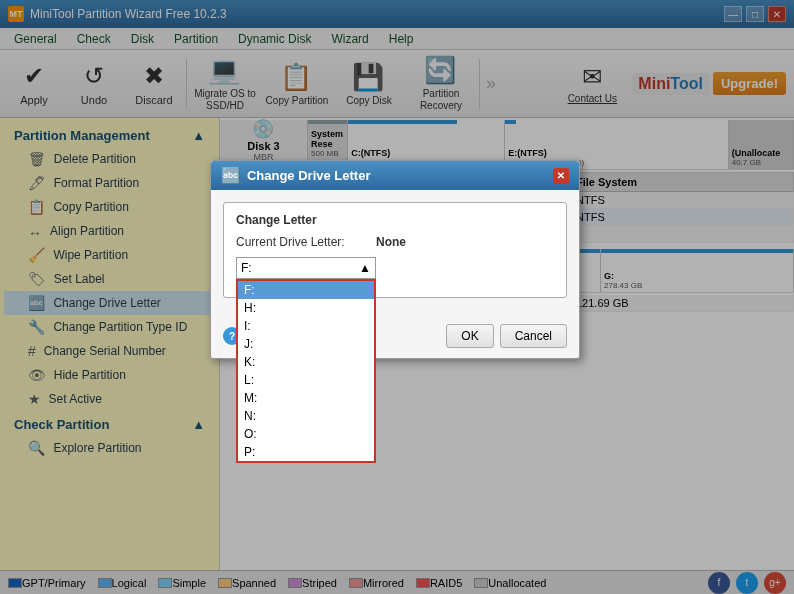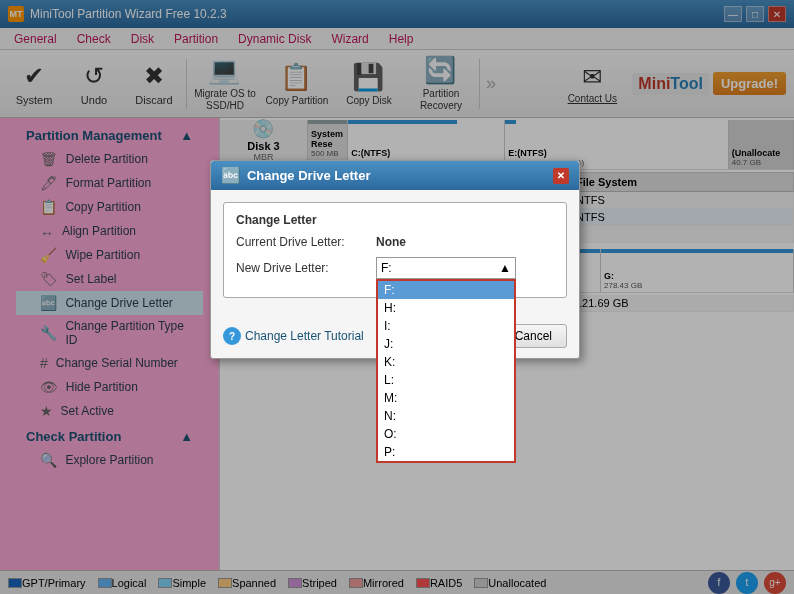--- a/index.html
+++ b/index.html
@@ -43,21 +43,21 @@
       border-bottom: 1px solid #ccc;
       height: 22px;
       display: flex;
       align-items: center;
       padding: 0 4px;
       font-size: 12px;
     }
     .menu-item {
       padding: 2px 10px;
       cursor: pointer;
-      color: #be185d;
+      color: #14532d;
     }
 
     
     .toolbar {
       background: linear-gradient(to bottom, #fafafa, #e8e8e8);
       border-bottom: 1px solid #bbb;
       height: 68px;
       display: flex;
       align-items: center;
       padding: 0 4px;
@@ -115,24 +115,24 @@
 
     
     .main-area {
       display: flex;
       height: calc(594px - 28px - 22px - 68px - 24px);
     }
 
     
     .sidebar {
       width: 220px;
-      background: #f9a8d4;
+      background: #fef9c3;
       border-right: 1px solid #ccc;
       overflow-y: auto;
-      padding: 4px 16px;
+      padding: 4px 4px;
       flex-shrink: 0;
     }
     .sidebar-section-header {
       display: flex;
       align-items: center;
       justify-content: space-between;
       padding: 6px 10px 4px;
       font-weight: bold;
       font-size: 13px;
       color: #1a5276;
@@ -407,21 +407,21 @@
   <div class="menu-item">Partition</div>
   <div class="menu-item">Dynamic Disk</div>
   <div class="menu-item">Wizard</div>
   <div class="menu-item">Help</div>
 </div>
 
 <div class="toolbar">
   <div class="toolbar-group">
     <div class="toolbar-btn">
       <span class="icon">✔</span>
-      <span>System</span>
+      <span>Apply</span>
     </div>
     <div class="toolbar-btn">
       <span class="icon">↺</span>
       <span>Undo</span>
     </div>
     <div class="toolbar-btn">
       <span class="icon">✖</span>
       <span>Discard</span>
     </div>
   </div>
@@ -674,21 +674,20 @@
       <div class="modal-close-btn">✕</div>
     </div>
     <div class="modal-body">
       <div class="modal-group">
         <div class="modal-group-title">Change Letter</div>
         <div class="form-row">
           <span class="form-label">Current Drive Letter:</span>
           <span class="form-value">None</span>
         </div>
         <div class="form-row">
-          <span class="form-label">New Drive Letter:</span>
           <div class="form-select-container">
             <div class="form-select-display">
               <span>F:</span>
               <span>▲</span>
             </div>
             <div class="dropdown-list">
               <div class="dropdown-item">F:</div>
               <div class="dropdown-item">H:</div>
               <div class="dropdown-item">I:</div>
               <div class="dropdown-item">J:</div>

